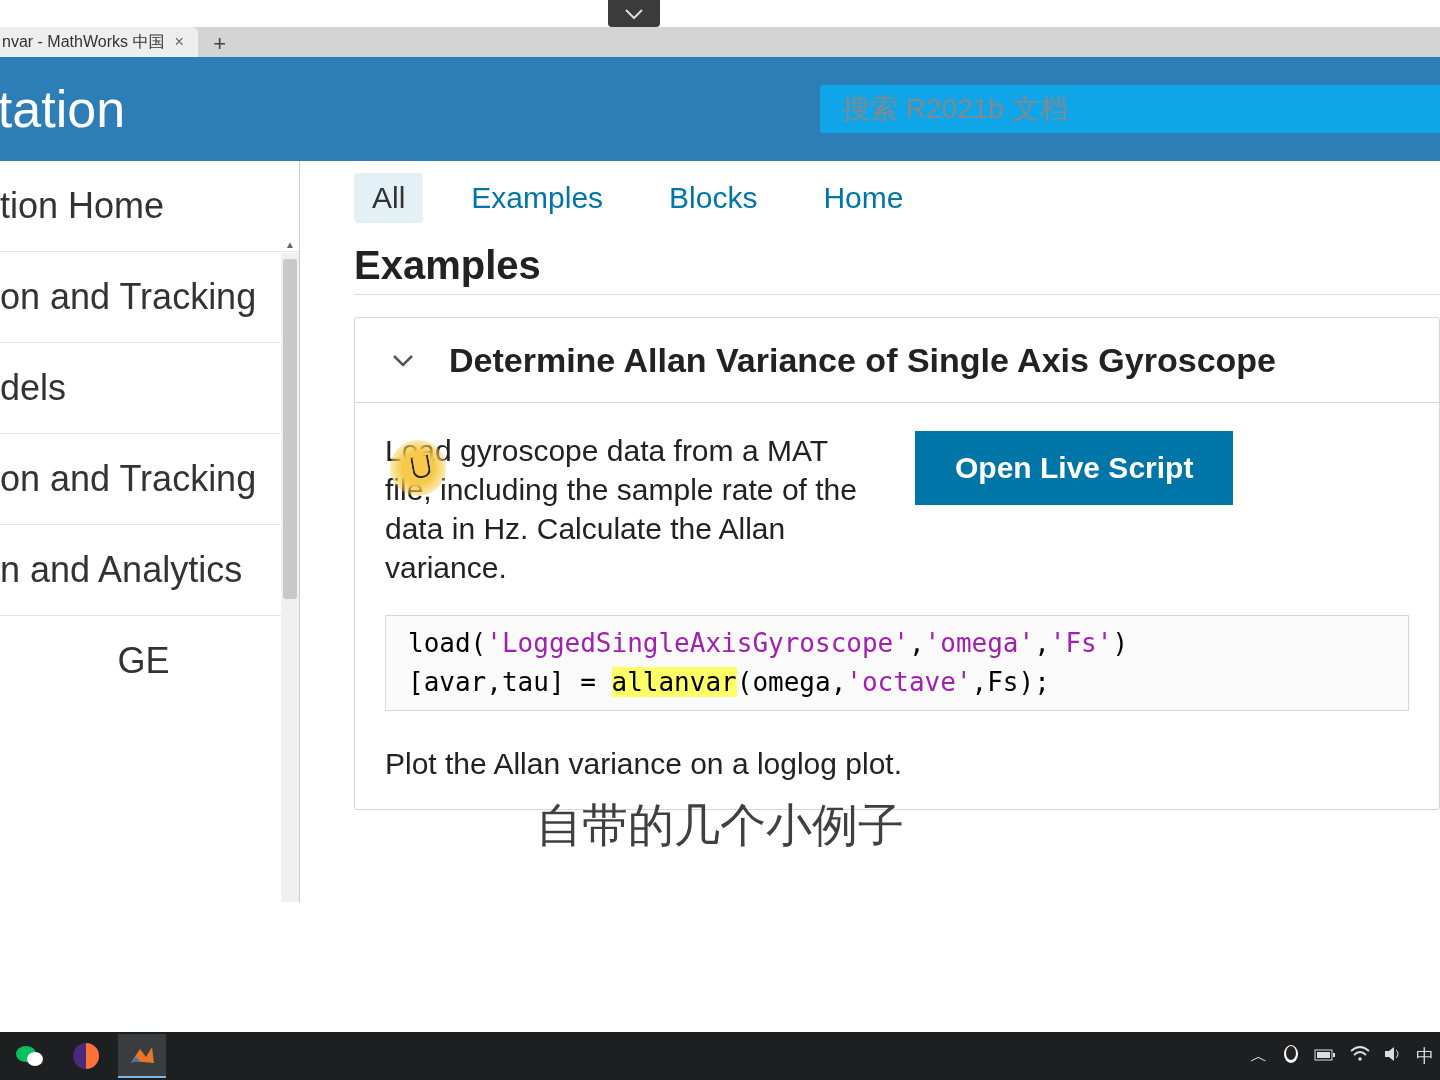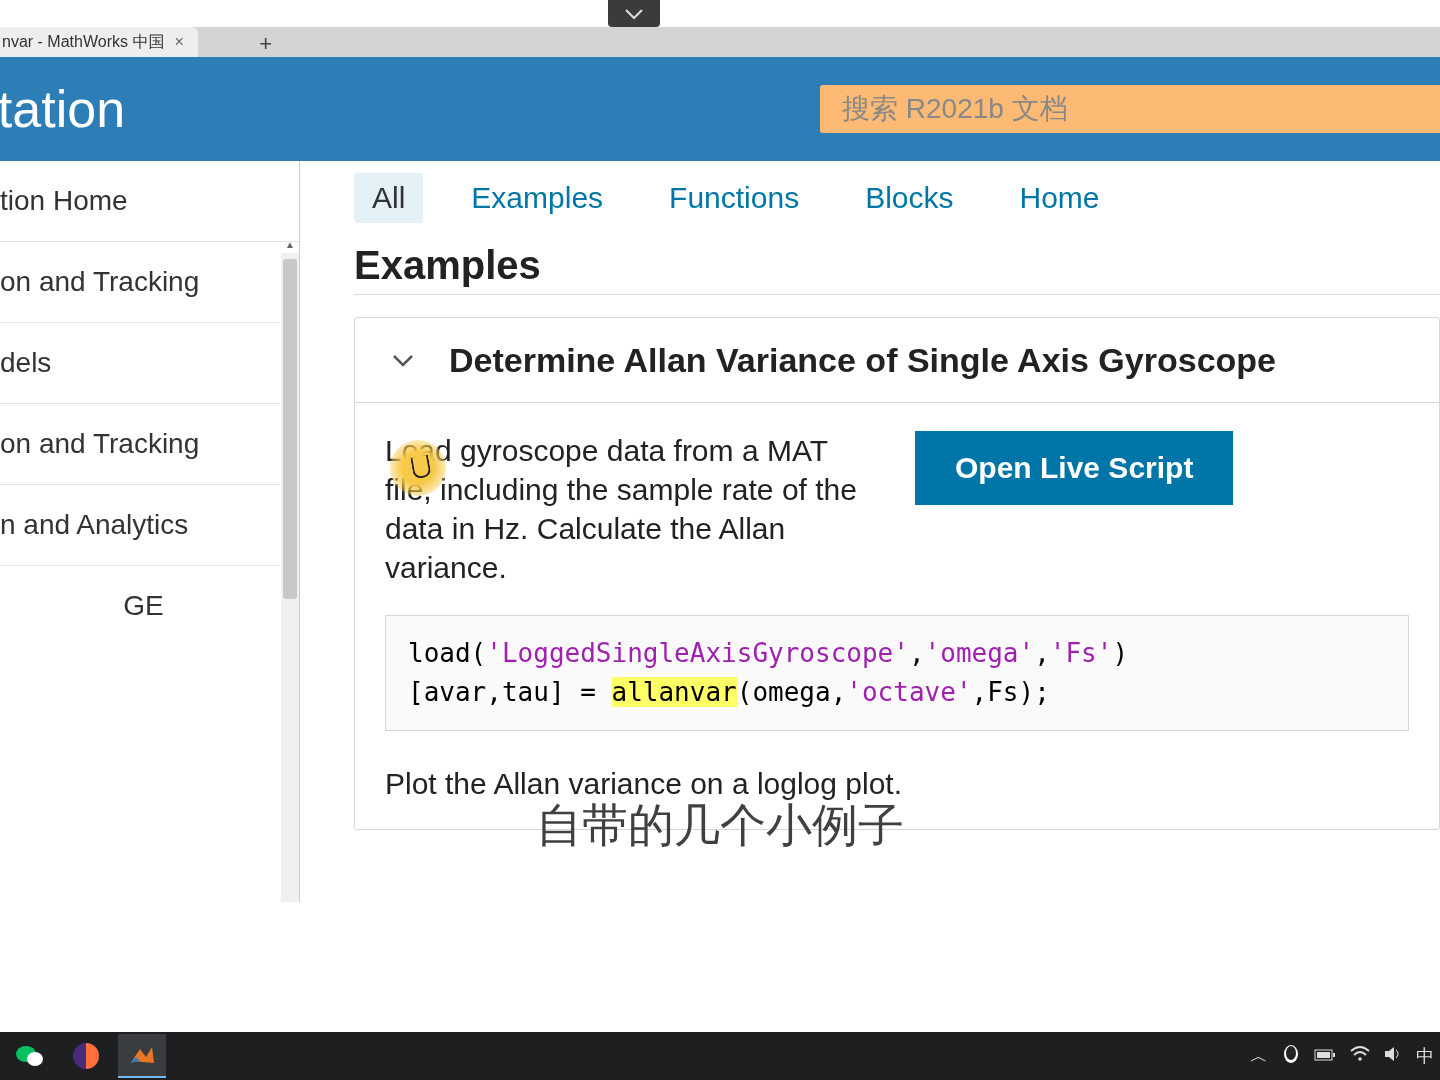--- a/index.html
+++ b/index.html
@@ -30,21 +30,20 @@
 
 .tab-bar {
   position: absolute;
   top: 27px;
   left: 0;
   right: 0;
   height: 30px;
   background: #d4d4d4;
   display: flex;
   align-items: flex-end;
-  gap: 46px;
 }
 .browser-tab {
   background: #eee;
   border-radius: 6px 6px 0 0;
   padding: 4px 14px;
   font-size: 16px;
   color: #333;
   display: flex;
   align-items: center;
   gap: 10px;
@@ -83,21 +82,21 @@
   color: #fff;
   font-size: 52px;
   font-weight: 400;
   margin-left: -60px;
 }
 .search-box {
   height: 48px;
   flex: 1;
   max-width: 620px;
   margin-left: 40px;
-  background: #fdba74;
+  background: #0ea5e9;
   border: none;
   padding: 0 22px;
   font-size: 28px;
   color: #333;
   border-radius: 3px 0 0 3px;
 }
 .search-box::placeholder { color: #888; }
 
 
 .doc-body {
@@ -113,21 +112,21 @@
   position: absolute;
   left: 0;
   top: 0;
   width: 300px;
   bottom: 0;
   background: #fff;
   border-right: 1px solid #ccc;
 }
 .sidebar-item {
   padding: 24px 12px 24px 0;
-  font-size: 28px;
+  font-size: 36px;
   color: #333;
   border-bottom: 1px solid #e5e5e5;
   white-space: nowrap;
   overflow: hidden;
   text-align: left;
 }
 .sidebar-scroll-track {
   position: absolute;
   right: 0;
   top: 92px;
@@ -235,21 +234,21 @@
   padding: 20px 40px;
   border: none;
   cursor: pointer;
   white-space: nowrap;
 }
 
 .code-block {
   margin-top: 28px;
   border: 1px solid #d6d6d6;
   background: #fafafa;
-  padding: 18px 22px;
+  padding: 8px 22px;
   font-family: Consolas, monospace;
   font-size: 26px;
   line-height: 1.5;
   white-space: pre;
 }
 .str { color: #a020b0; }
 .hl { background: #ffff66; }
 
 .post-code {
   margin-top: 36px;
@@ -364,21 +363,20 @@
       <div class="sidebar-scroll-arrow" style="position:absolute;top:-18px;">▲</div>
       <div class="sidebar-scroll-thumb"></div>
 
     </div>
   </div>
 
   <div class="main">
     <div class="filter-tabs">
       <div class="filter-tab active">All</div>
       <div class="filter-tab">Examples</div>
-      <div class="filter-tab">Functions</div>
       <div class="filter-tab">Blocks</div>
       <div class="filter-tab">Home</div>
     </div>
 
     <div class="section-heading">Examples</div>
 
     <div class="example-card">
       <div class="example-header">
         <div class="collapse-btn">
           <svg viewBox="0 0 22 14">

